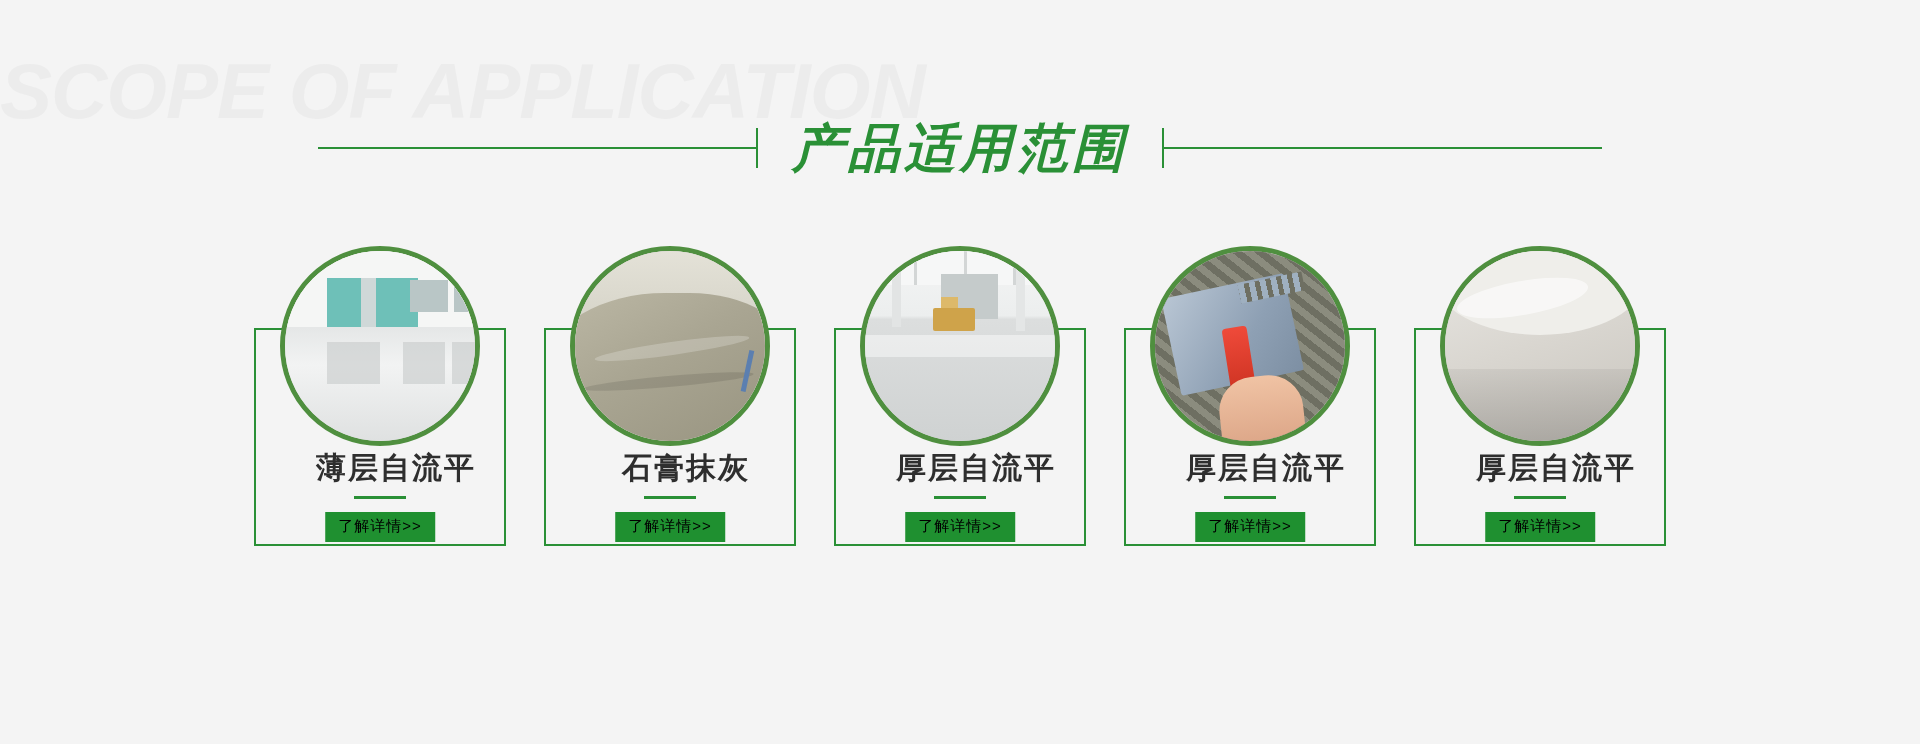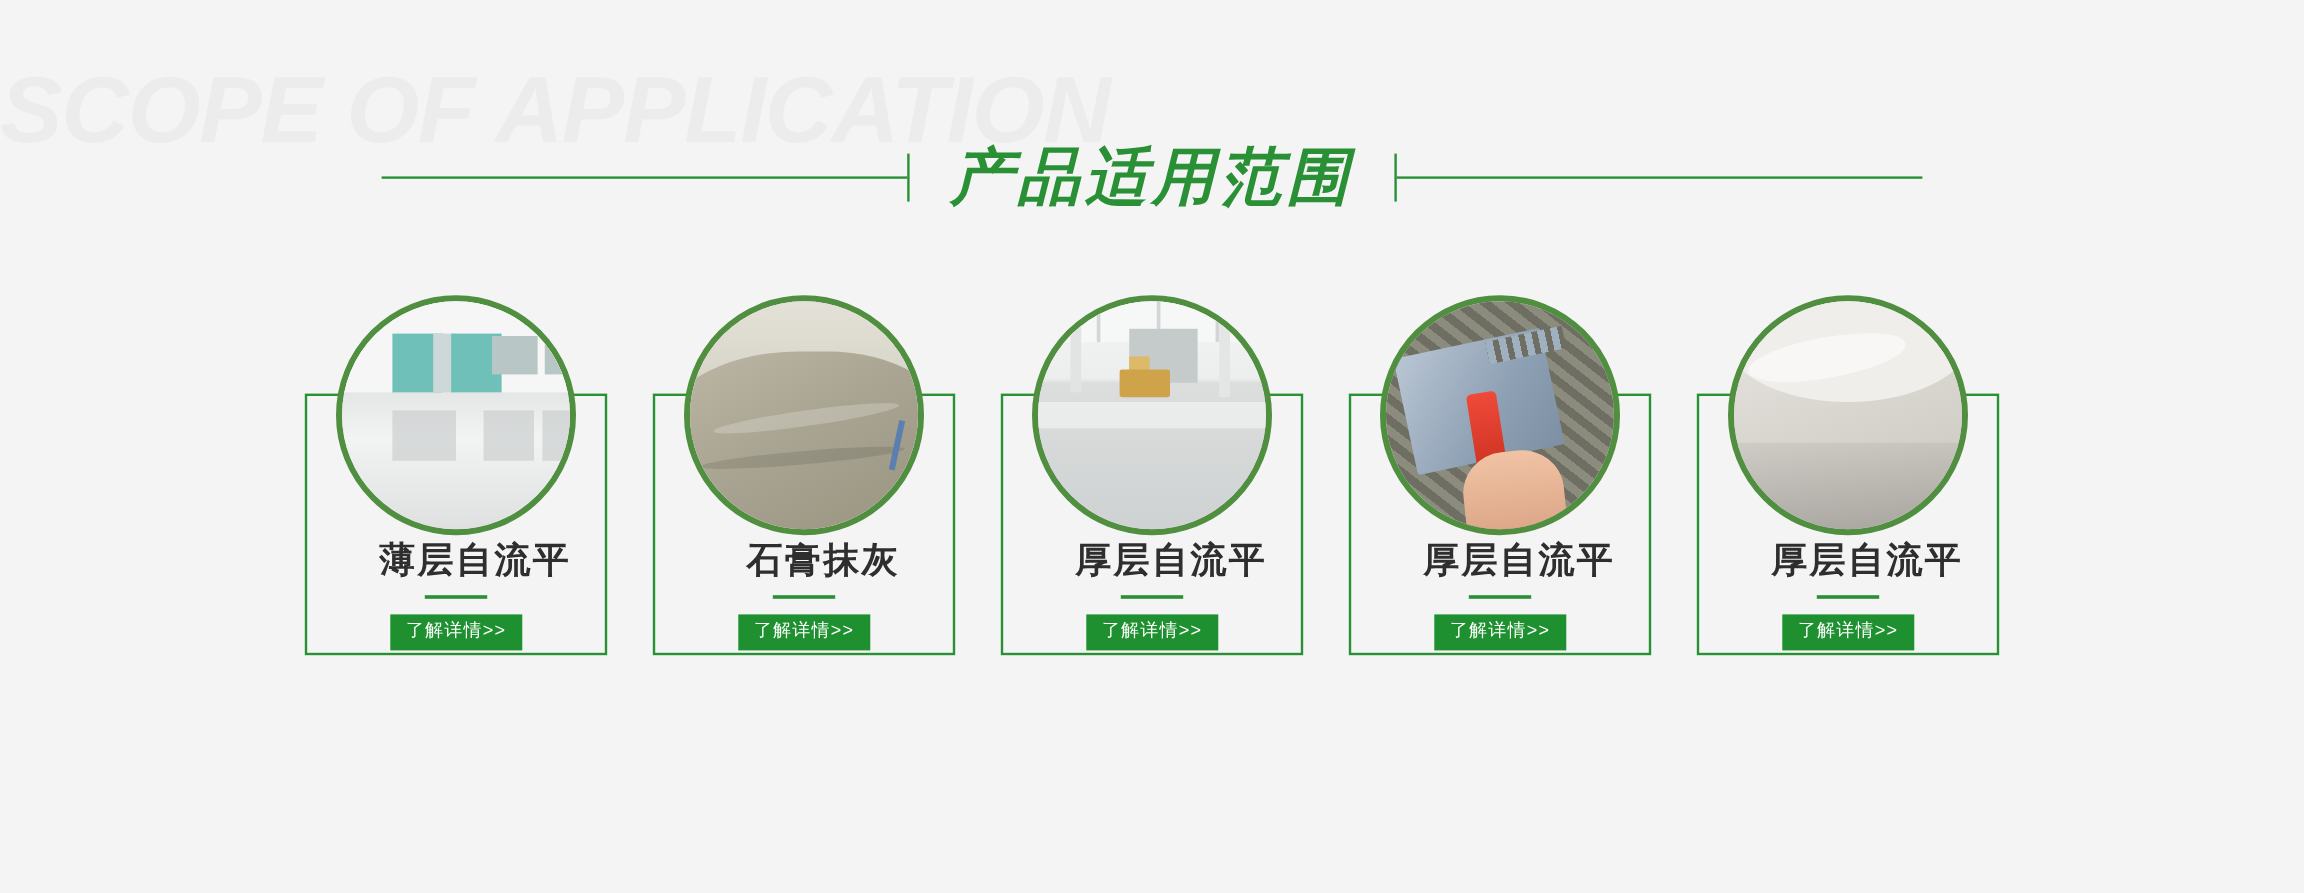--- a/index.html
+++ b/index.html
@@ -159,21 +159,21 @@
     height: 3px;
     background: #2a9036;
   }
 
   .card-button {
     position: absolute;
     left: 50%;
     top: 266px;
     transform: translateX(-50%);
     background: #1f9030;
-    color: #ffffff;
+    color: #000000;
     font-size: 15px;
     letter-spacing: 1px;
     padding: 5px 13px 6px 13px;
     white-space: nowrap;
     border: none;
     cursor: pointer;
     font-family: "Liberation Sans", "DejaVu Sans", sans-serif;
     line-height: 1.25;
   }
 

